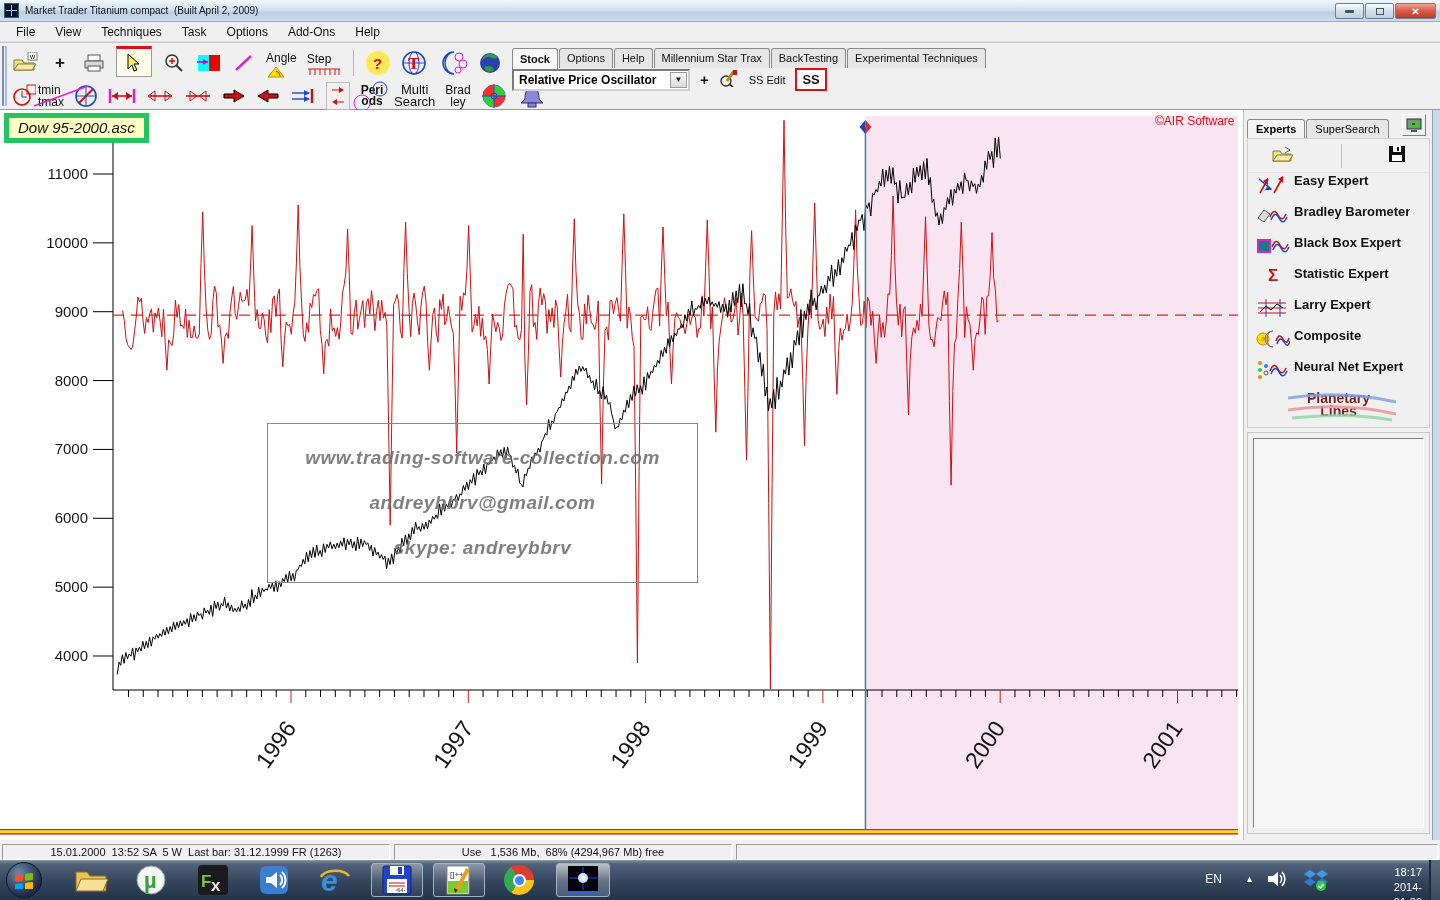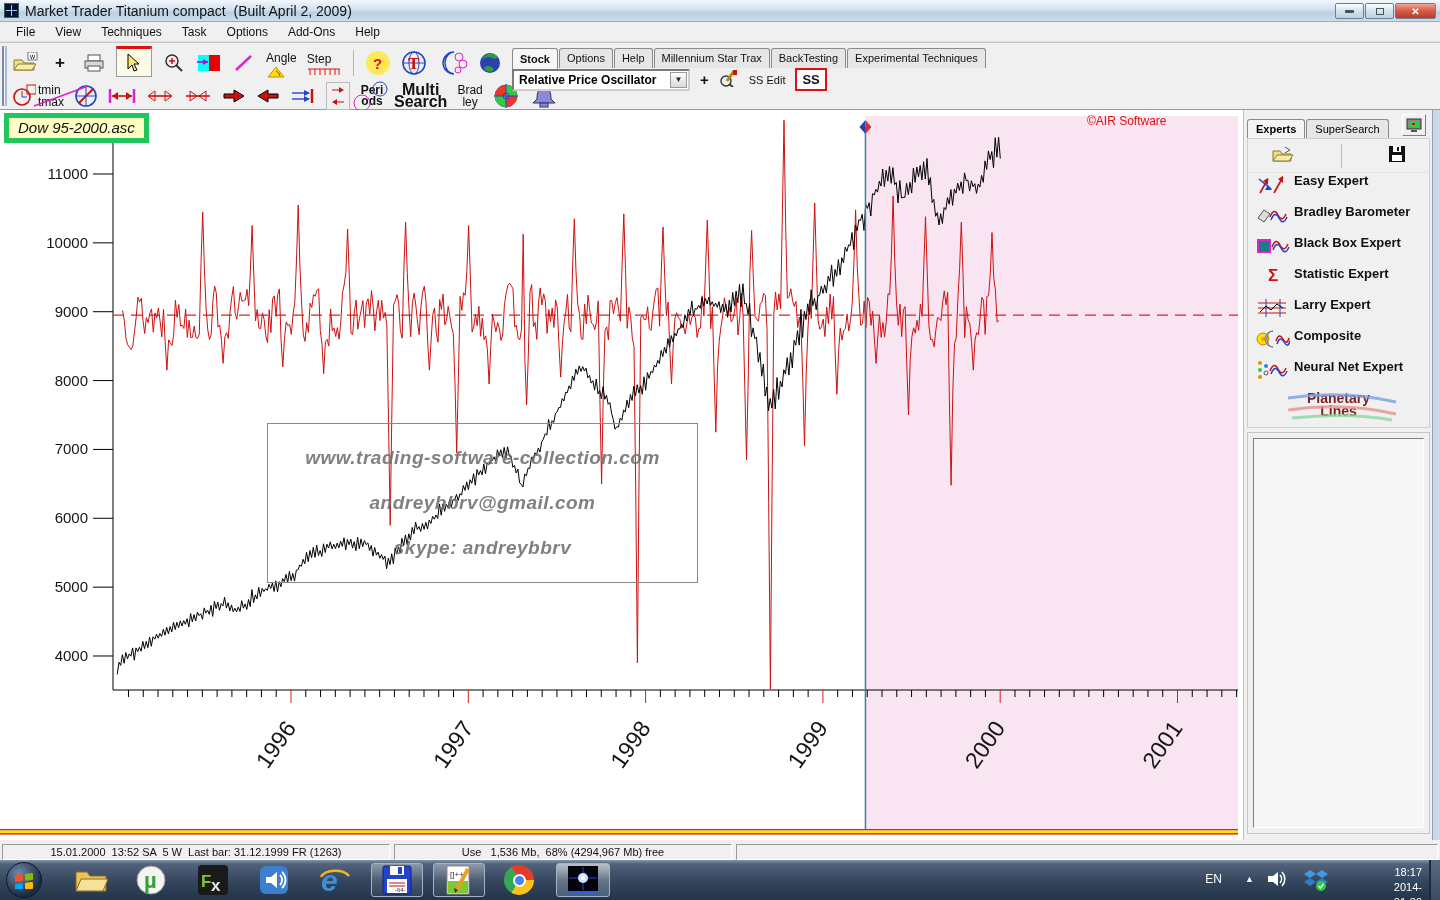--- a/index.html
+++ b/index.html
@@ -4,21 +4,21 @@
 <style>
   *{box-sizing:border-box;margin:0;padding:0}
   html,body{width:1440px;height:900px;overflow:hidden;font-family:"Liberation Sans",sans-serif;background:#f0f0f0}
   #window{position:absolute;inset:0;background:#f0f0f0}
 
   
   #titlebar{position:absolute;left:0;top:0;width:1440px;height:22px;background:linear-gradient(#f2f7fc,#d3e1f0 45%,#bccfe2 60%,#cddcec);border-bottom:1px solid #96abc4;display:flex;align-items:center;padding-left:4px}
   #app-icon{width:15px;height:15px;background:#04122e;border:1px solid #365;display:inline-block;position:relative}
   #app-icon:before{content:"";position:absolute;left:6px;top:1px;width:1px;height:11px;background:#9ac8ff}
   #app-icon:after{content:"";position:absolute;left:1px;top:6px;width:11px;height:1px;background:#9ac8ff}
-  #title-text{font-size:14px;color:#111;margin-left:6px;white-space:pre}
+  #title-text{font-size:10px;color:#111;margin-left:6px;white-space:pre}
   .winbtns{position:absolute;right:4px;top:3px;display:flex;gap:1px}
   .winbtn{width:29px;height:16px;border:1px solid #6d7f94;border-radius:2px;background:linear-gradient(#fdfefe,#d7e3ef 45%,#bfd0e1);display:flex;align-items:center;justify-content:center;font-size:9px;color:#333}
   .winbtn.close{width:41px;background:linear-gradient(#f2a394,#d6604d 45%,#c0392b);color:#fff;font-weight:bold;font-size:10px}
   .minbar{width:9px;height:3px;background:#455;border-radius:1px}
   .restsq{width:8px;height:7px;border:1px solid #455;position:relative;background:transparent}
 
   
   #menubar{position:absolute;left:0;top:22px;width:1440px;height:20px;background:#f0f0f0;display:flex;align-items:center;padding-left:6px;border-bottom:1px solid #e0e0e0}
   .menu-item{font-size:12px;color:#111;padding:2px 10px;cursor:default}
 
@@ -44,21 +44,21 @@
   #osc-select{width:178px;height:22px;border:2px inset #cfcfcf;background:#fff;display:flex;align-items:center;font-size:12px;font-weight:bold;padding-left:5px;position:relative}
   #osc-arrow{position:absolute;right:1px;top:1px;width:17px;height:16px;background:linear-gradient(#fdfdfd,#d8d8d8);border:1px solid #9a9a9a;display:flex;align-items:center;justify-content:center;font-size:8px;color:#222}
   #ss-btn{border:2px solid #e01010;background:#fff;font-size:13px;font-weight:bold;padding:2px 5px;color:#111}
   .small-label{font-size:11px;color:#111}
 
   
   #client{position:absolute;left:0;top:110px;width:1440px;height:730px;background:#f0f0f0}
   #chart-region{position:absolute;left:0;top:0;width:1243px;height:730px;background:#fff}
   #chart-svg{position:absolute;left:0;top:0}
   #dow-label{position:absolute;left:4px;top:3px;background:#ffffc4;border:5px solid #22c55e;font-size:15px;font-style:italic;padding:1px 9px 2px;color:#111;z-index:5}
-  #air-copy{position:absolute;left:1087px;top:4px;font-size:12px;color:#e01010;z-index:5}
+  #air-copy{position:absolute;left:1155px;top:4px;font-size:12px;color:#e01010;z-index:5}
   #watermark{position:absolute;left:267px;top:313px;width:431px;height:160px;border:1px solid #8a8a8a;display:flex;flex-direction:column;justify-content:space-evenly;align-items:center;z-index:4}
   .wm{font-size:19px;font-weight:bold;font-style:italic;color:rgba(110,110,110,.88);letter-spacing:.5px}
 
   
   #panel{position:absolute;left:1243px;top:0;width:189px;height:730px;background:#f0f0f0;border-left:1px solid #c0c0c0}
   #frame-right{position:absolute;left:1432px;top:0;width:8px;height:730px;background:#ccd8e8;border-left:1px solid #8ba0bc}
   #ptabs{position:absolute;left:3px;top:6px;display:flex;align-items:flex-end;height:22px}
   .ptab{font-size:11px;padding:3px 8px;border:1px solid #8a8a8a;border-bottom:none;border-radius:3px 3px 0 0;background:#e6e6e6;margin-right:1px}
   .ptab.active{background:#f4f4f4;font-weight:bold}
   #monitor-btn{position:absolute;right:6px;top:4px;width:24px;height:22px;background:#f0f0f0;border:1px solid;border-color:#fff #808080 #808080 #fff;display:flex;align-items:center;justify-content:center}
@@ -292,21 +292,21 @@
         <svg width="44" height="30" style="position:absolute">
             <circle cx="30" cy="8" r="7" fill="none" stroke="#2244cc"></circle>
             <circle cx="12" cy="22" r="8" fill="none" stroke="#dd22cc"></circle>
           </svg>
         <span class="stack" style="font-size:12px;line-height:11px">
             <span>Peri</span>
             <span>ods</span>
           </span>
       </span>
       <span class="tbtn">
-        <span class="stack" style="font-weight:bold;font-size:16px;line-height:12px">
+        <span class="stack" style="font-weight:normal;font-size:13px;line-height:12px">
             <span>Multi</span>
             <span>Search</span>
           </span>
       </span>
       <span class="tbtn">
         <span class="stack" style="font-weight:normal;font-size:12px;line-height:12px">
             <span>Brad</span>
             <span>ley</span>
           </span>
       </span>

